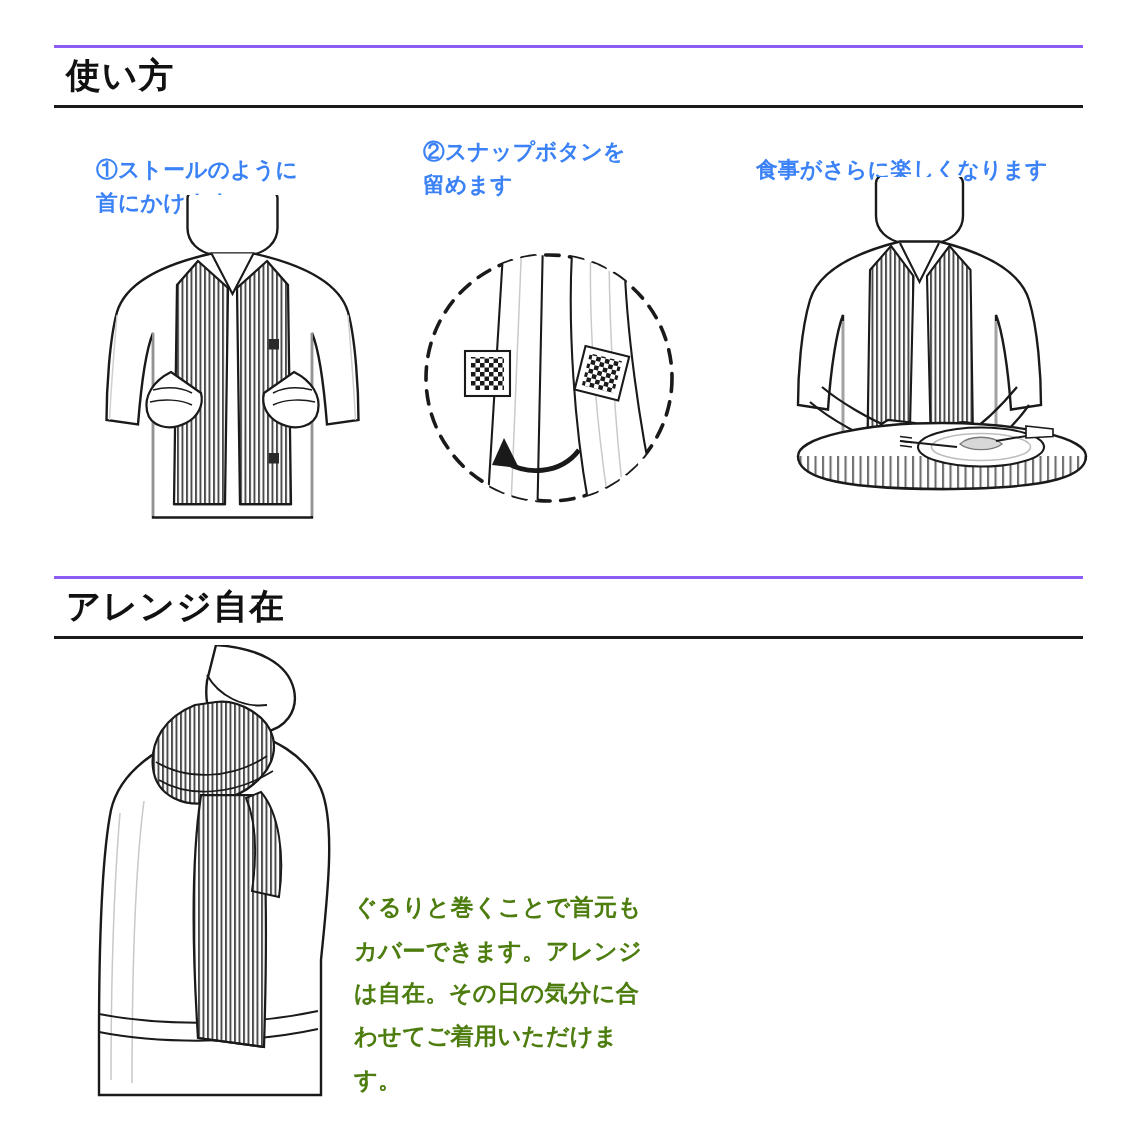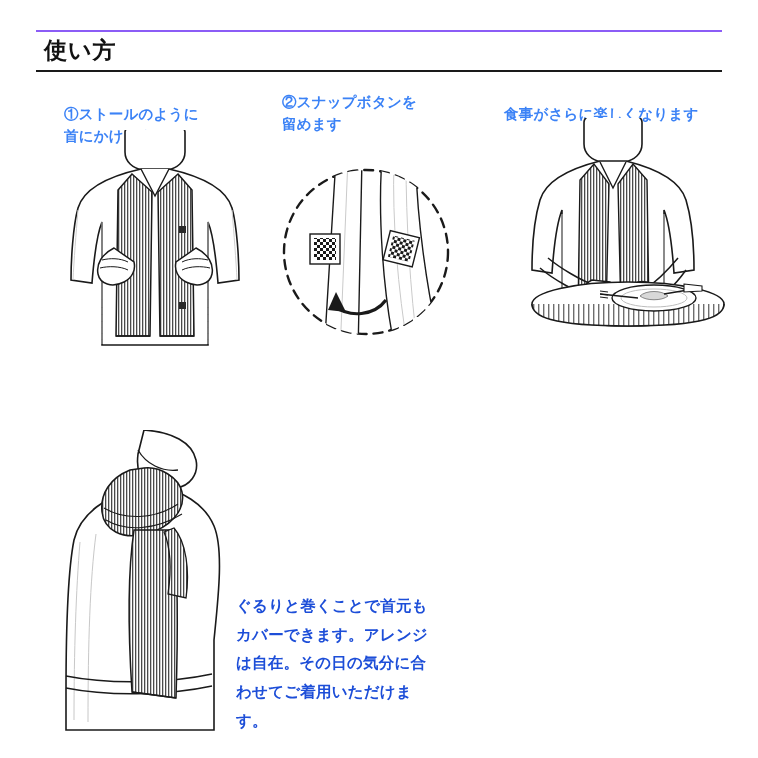--- a/index.html
+++ b/index.html
@@ -68,21 +68,21 @@
   
   #arrange-text {
     position: absolute;
     left: 236px;
     top: 592px;
     width: 200px;
     font-size: 15.5px;
     line-height: 1.85;
     font-weight: bold;
     letter-spacing: 0.2px;
-    color: #1d4ed8;
+    color: #4d7c0f;
   }
 
   svg { display: block; }
 </style>
 </head>
 <body>
 
 <div class="page">
 
   <div class="section-head" id="sec-usage">
@@ -232,20 +232,23 @@
       <path d="M152 178 C158 172 174 172 180 178 C174 183 158 183 152 178 Z" fill="#d8d8d8" stroke="#7a7a7a" stroke-width="0.9"></path>
 
       <path d="M112 176 L150 180" stroke="#1a1a1a" stroke-width="1.3"></path>
       <path d="M112 173 L120 174 M112 176 L120 177 M112 179 L120 180" stroke="#1a1a1a" stroke-width="1"></path>
 
       <path d="M176 176 L212 170" stroke="#1a1a1a" stroke-width="1.3"></path>
       <path d="M196 166 L214 168 L214 173 L196 174 Z" fill="#ffffff" stroke="#1a1a1a" stroke-width="1.1"></path>
     </svg>
   </div>
 
+  <div class="section-head" id="sec-arrange">
+    <div class="title">アレンジ自在</div>
+  </div>
 
   <div class="illus" id="fig-4">
     <svg viewBox="0 0 230 310" width="230" height="310" aria-hidden="true">
       <defs>
         <pattern id="stripes4" width="3" height="6" patternUnits="userSpaceOnUse">
           <rect width="3" height="6" fill="#ffffff"></rect>
           <rect width="1.3" height="6" fill="#4a4a4a"></rect>
         </pattern>
       </defs>
 

